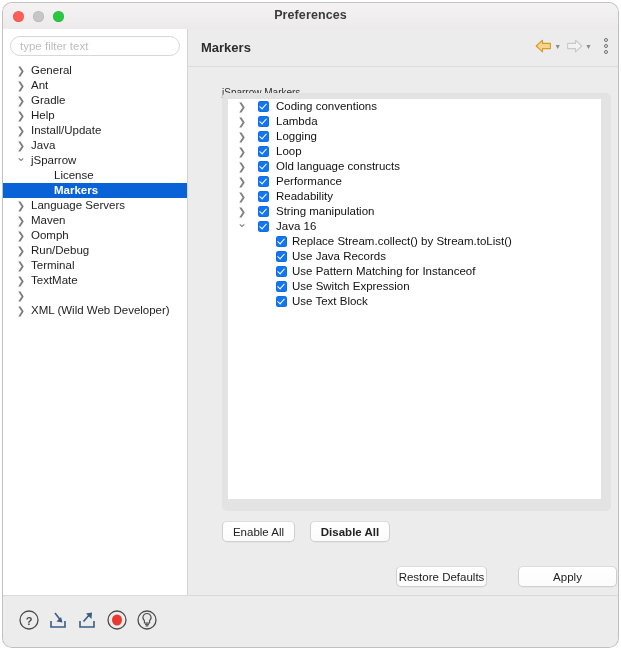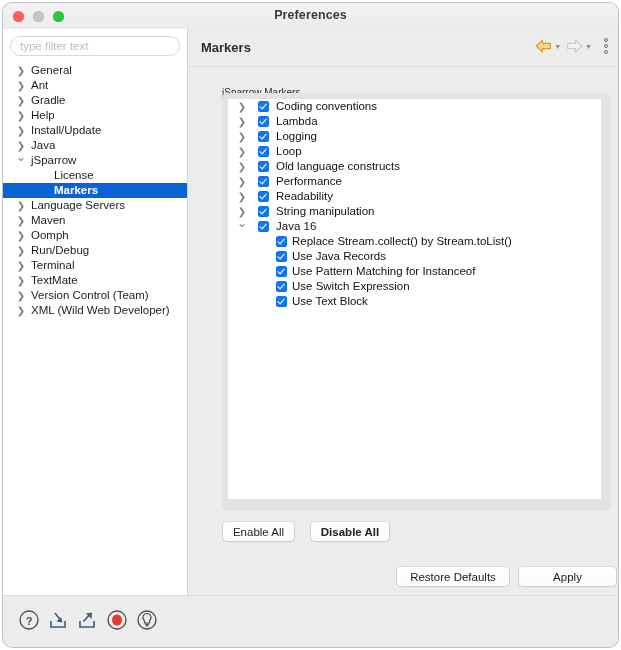--- a/index.html
+++ b/index.html
@@ -227,21 +227,21 @@
     font-family: "Liberation Sans", sans-serif;
     font-size: 11.5px;
     color: #212121;
     text-align: center;
     line-height: 20px;
     cursor: default;
     padding: 0;
   }
   #btn-enable-all   { left: 34px;  top: 492px; width: 73px; }
   #btn-disable-all  { left: 122px; top: 492px; width: 80px; font-weight: bold; }
-  #btn-restore      { left: 208px; top: 537px; width: 114px; }
+  #btn-restore      { left: 208px; top: 537px; width: 91px; }
   #btn-apply        { left: 330px; top: 537px; width: 99px; }
 
   
   #bottombar {
     position: absolute;
     left: 0; right: 0; bottom: 0;
     height: 51px;
     background: #ececec;
     border-top: 1px solid #dadada;
   }
@@ -327,21 +327,20 @@
         <div class="tree-row d0">
           <span class="twisty">❯</span>
           <span class="tlabel">Terminal</span>
         </div>
         <div class="tree-row d0">
           <span class="twisty">❯</span>
           <span class="tlabel">TextMate</span>
         </div>
         <div class="tree-row d0">
           <span class="twisty">❯</span>
-          <span class="tlabel">Version Control (Team)</span>
         </div>
         <div class="tree-row d0">
           <span class="twisty">❯</span>
           <span class="tlabel">XML (Wild Web Developer)</span>
         </div>
       </div>
   </div>
 
   <div id="rightpanel">
 

